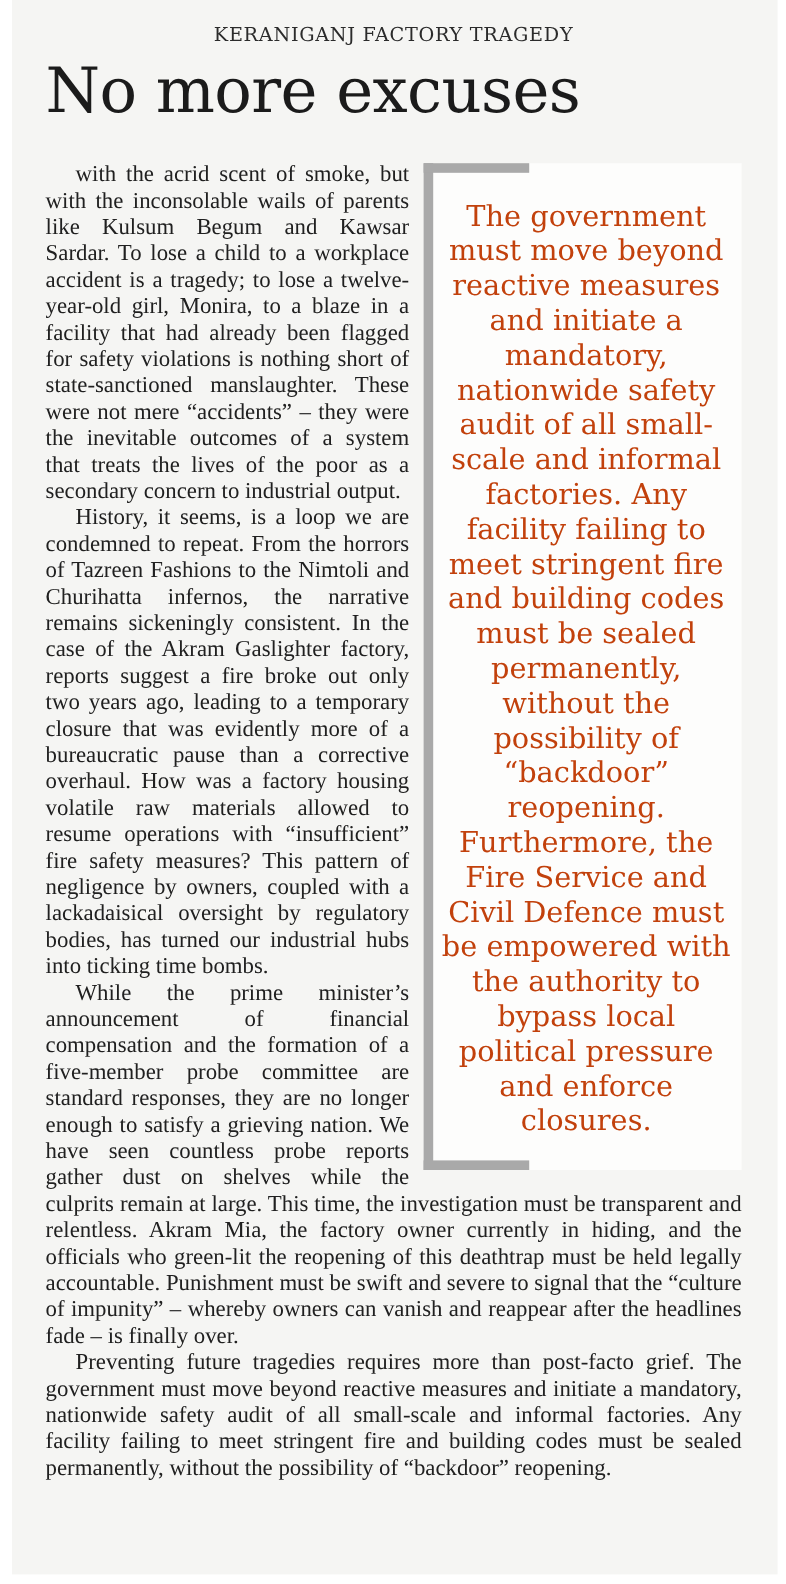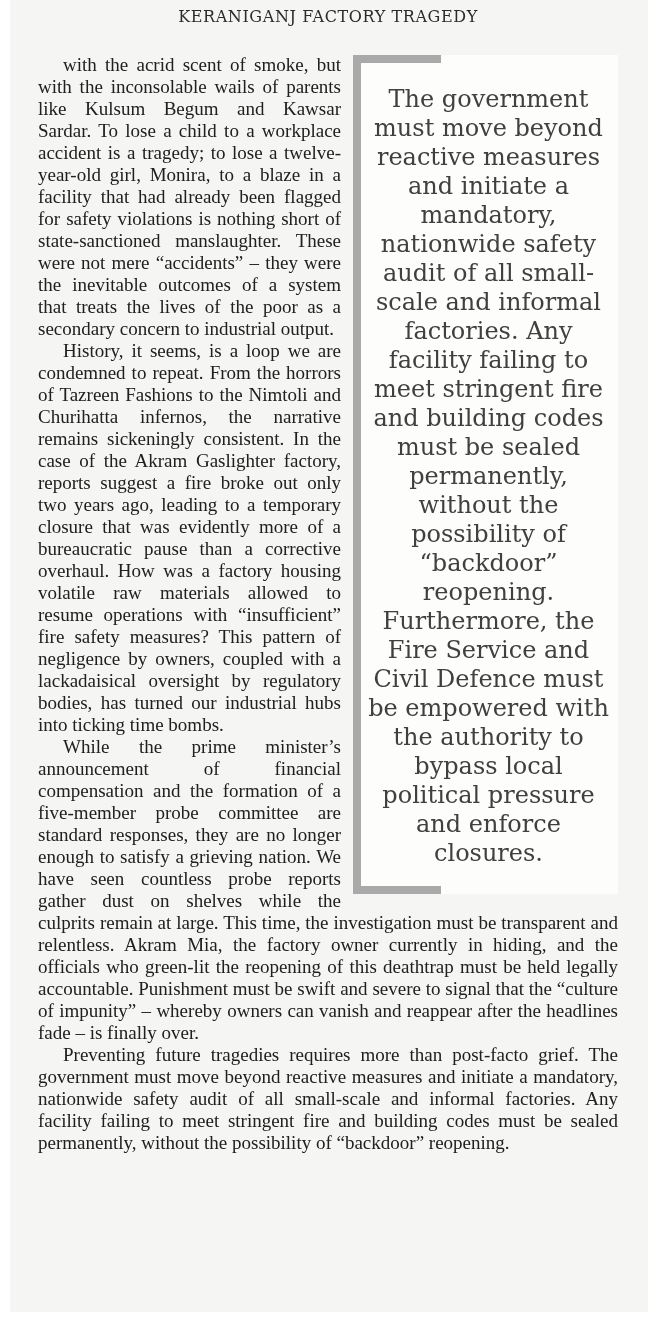--- a/index.html
+++ b/index.html
@@ -20,21 +20,21 @@
     top: 0;
     width: 638px;
     height: 1312px;
     background: #f5f5f3;
     overflow: hidden;
   }
   .content {
     padding: 0 30px 0 28px; 
   }
   .kicker {
-    padding-top: 7px;
+    padding-top: 19px;
     text-align: center;
     font-family: "DejaVu Serif", serif;
     font-size: 16px;
     letter-spacing: 0.6px;
     color: #2b2b2b;
   }
   .headline {
     margin-top: 8px;
     font-family: "DejaVu Serif", serif;
     font-size: 52px;
@@ -63,21 +63,21 @@
     background: #fdfdfc;
     border-left: 8px solid #a9a9a9;
     text-indent: 0;
   }
   .quote-text {
     display: block;
     padding: 30px 8px 26px 6px;
     font-family: "DejaVu Serif", serif;
     font-size: 24px;
     line-height: 29px;
-    color: #404040;
+    color: #c2410c;
     text-align: center;
     text-indent: 0;
   }
   .arm {
     display: block;
     position: absolute;
     left: -8px;
     width: 88px;
     height: 8px;
     background: #a9a9a9;
@@ -87,20 +87,21 @@
 </style>
 </head>
 <body>
 
 <div class="paper">
   <div class="content">
 
     <div class="kicker">KERANIGANJ FACTORY TRAGEDY</div>
 
     <h1 class="headline" style="margin:8px 0 0 0; font-weight:normal;">
+      <div>No more excuses</div>
     </h1>
 
     <div class="article-body">
 
       <p>
         <span class="pull-quote">
           <span class="arm arm-top"></span>
           <span class="quote-text">The government must move beyond reactive measures and initiate a mandatory, nationwide safety audit of all small-scale and informal factories. Any facility failing to meet stringent fire and building codes must be sealed permanently, without the possibility of “backdoor” reopening. Furthermore, the Fire Service and Civil Defence must be empowered with the authority to bypass local political pressure and enforce closures.</span>
           <span class="arm arm-bottom"></span>
         </span>

